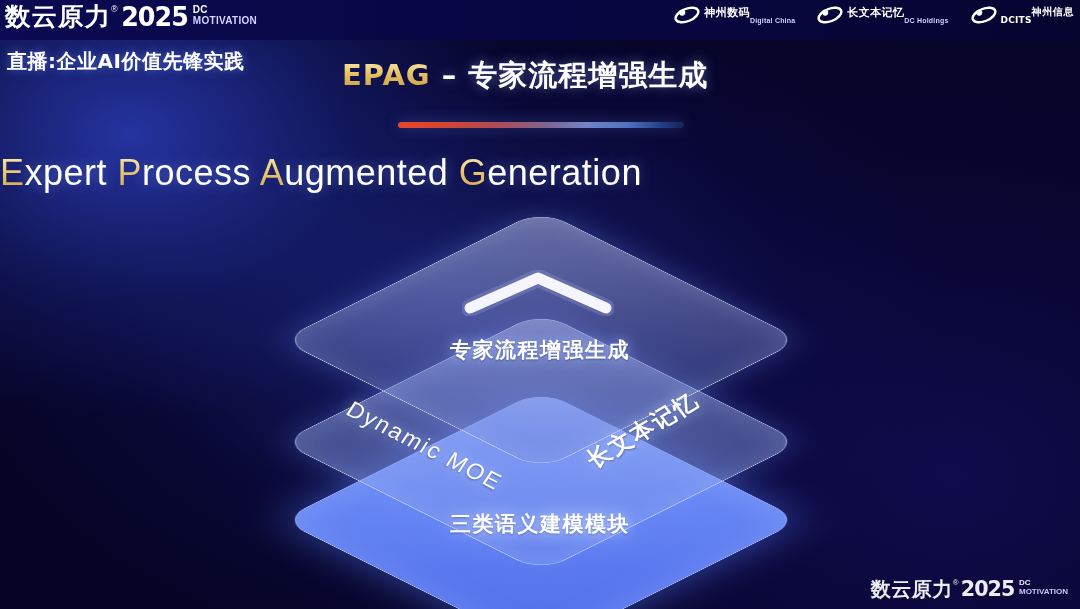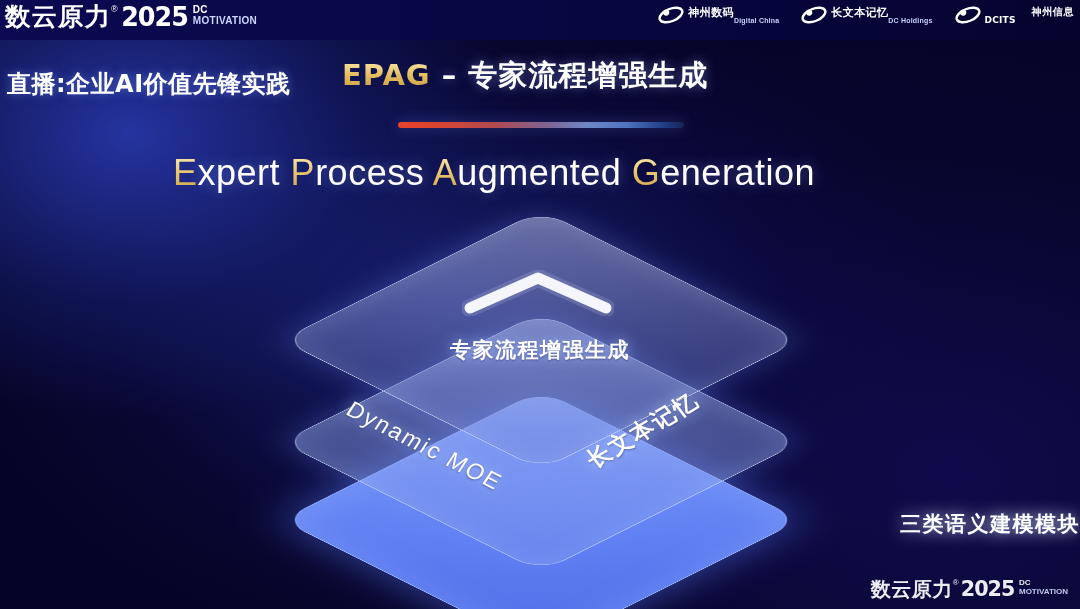--- a/index.html
+++ b/index.html
@@ -45,39 +45,38 @@
   .brandlogo .dc {
     display: flex; flex-direction: column; margin-left: 3px; margin-top: 3px;
   }
   .brandlogo .dc .l1 { font-size: 10px; font-weight: 700; color: #ffffff; line-height: 10px; letter-spacing: 0.3px;}
   .brandlogo .dc .l2 { font-size: 10px; font-weight: 700; color: #cfd6ff; line-height: 11px; letter-spacing: 0.3px;}
 
   
   .live {
     position: absolute; left: 7px; top: 48px;
     font-family: "DejaVu Sans", sans-serif;
-    font-size: 24px; font-weight: 700; color: #ffffff;
+    font-size: 20px; font-weight: 700; color: #ffffff;
     letter-spacing: 0.5px;
     text-shadow: 0 0 10px rgba(120,150,255,0.55);
-    margin-top: 20px;
   }
   
   .partners {
     position: absolute; right: 6px; top: 4px;
     display: flex; align-items: center; gap: 22px;
   }
   .plogo { display: flex; align-items: center; gap: 4px; }
   .plogo .mark { width: 26px; height: 22px; flex: none; }
   .plogo .txt { display: flex; line-height: 1; }
   .plogo .txt .cn {
     font-family: "DejaVu Sans", sans-serif;
     font-size: 11px; font-weight: 700; color: #ffffff; letter-spacing: 0.4px;
   }
   .plogo .txt .en { font-size: 7px; font-weight: 700; color: #c9d2ff; margin-top: 10px; letter-spacing: 0.2px; }
-  .plogo.dcits .txt .cn { font-size: 14px; letter-spacing: 0.6px; margin-left: 16px; }
+  .plogo.dcits .txt .cn { font-size: 14px; letter-spacing: 0.6px; }
   .plogo.dcits .txt .en { font-size: 9px; color: #ffffff; font-family: "DejaVu Sans", sans-serif; }
 
   
   .headline {
     position: absolute; left: 342px; top: 56px;
     font-family: "DejaVu Sans", sans-serif;
     font-size: 29px; font-weight: 700; white-space: nowrap;
     letter-spacing: 1px;
   }
   .headline .gold {
@@ -92,25 +91,24 @@
   
   .divider {
     position: absolute; left: 398px; top: 122px; width: 286px; height: 6px;
     border-radius: 3px;
     background: linear-gradient(90deg, #e8432c 0%, #d8452f 14%, #b24a52 34%, #7d6490 52%, #6f86c8 66%, #4e73c0 80%, #24408a 92%, #132459 100%);
     box-shadow: 0 0 14px rgba(120,140,240,0.35);
   }
   
   .engline {
     position: absolute; left: 0; top: 152px; width: 906px;
-    text-align: center;
+    text-align: left;
     font-family: "Liberation Sans", sans-serif;
     font-size: 36px; font-weight: 400; white-space: nowrap;
     letter-spacing: 0.5px;
-    padding-left: 41px;
   }
   .engline .cap {
     background: linear-gradient(180deg, #fdf1bd 0%, #e9c670 50%, #d0a445 100%);
     -webkit-background-clip: text; background-clip: text; color: transparent;
   }
   .engline .rest { color: #ffffff; text-shadow: 0 0 14px rgba(140,165,255,0.45); }
 
   
   .stack { position: absolute; left: 0; top: 218px; width: 1080px; height: 360px; }
 
@@ -145,21 +143,21 @@
   .lbl {
     position: absolute; white-space: nowrap;
     font-family: "DejaVu Sans", sans-serif; font-weight: 700; color: #ffffff;
   }
   .lbl-top {
     left: 0; right: 0; text-align: center; top: 118px;
     font-size: 21px; letter-spacing: 1.5px;
     text-shadow: 0 0 14px rgba(160,185,255,0.85), 0 1px 2px rgba(20,24,70,0.55);
   }
   .lbl-bot {
-    left: 0; right: 0; text-align: right; top: 292px;
+    left: 0; right: 0; text-align: center; top: 292px;
     font-size: 21px; letter-spacing: 1.5px;
     text-shadow: 0 0 16px rgba(220,232,255,0.9), 0 1px 2px rgba(30,45,130,0.5);
   }
   .lbl-left {
     left: 356px; top: 178px;
     font-family: "Liberation Sans", sans-serif;
     font-size: 23px; font-weight: 400; letter-spacing: 2px;
     transform: rotate(27deg) skewX(-6deg);
     transform-origin: left top;
     text-shadow: 0 0 14px rgba(175,200,255,0.85), 0 1px 2px rgba(25,32,90,0.5);

